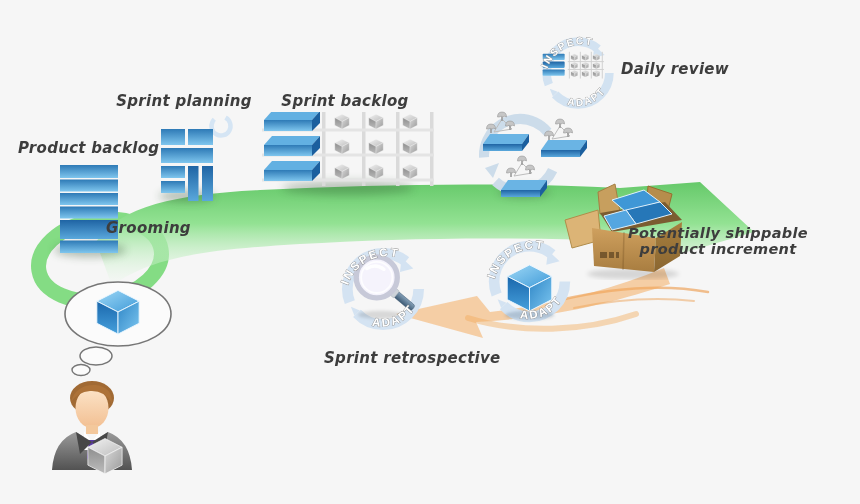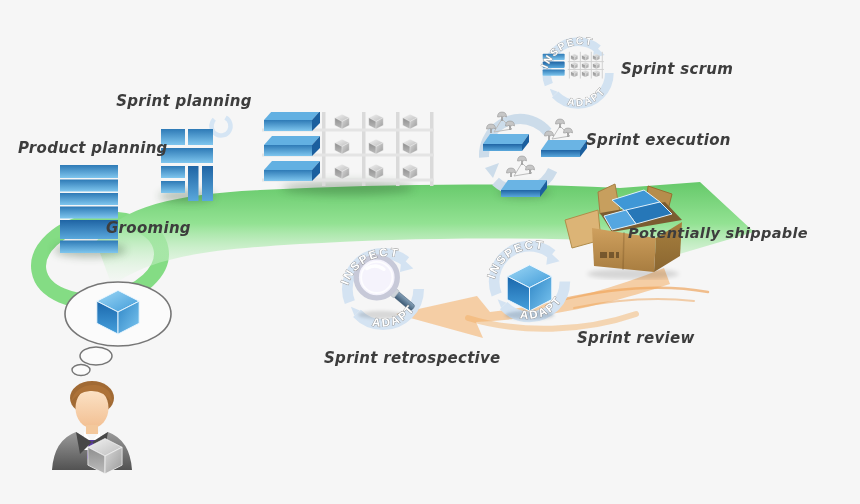--- a/index.html
+++ b/index.html
@@ -320,24 +320,24 @@
       <path d="M68,60 L52,70 L64,82 Z" fill="#474747"></path>
     </svg>
   </div>
 
   <div class="icon" style="left:86px;top:437px">
     <svg width="38" height="38">
         <use href="#gcube" transform="scale(0.38)"></use>
       </svg>
   </div>
 
-  <div class="lbl center" style="left:18px;top:139px;width:140px">Product planning</div>
+  <div class="lbl center" style="left:18px;top:139px;width:140px">Product backlog</div>
   <div class="lbl center" style="left:114px;top:92px;width:140px">Sprint planning</div>
-  <div class="lbl" style="left:621px;top:60px">Sprint scrum</div>
-  <div class="lbl" style="left:586px;top:131px">Sprint execution</div>
+  <div class="lbl center" style="left:275px;top:92px;width:140px">Sprint backlog</div>
+  <div class="lbl" style="left:621px;top:60px">Daily review</div>
   <div class="lbl" style="left:106px;top:219px">Grooming</div>
   <div class="lbl small center" style="left:628px;top:226px;width:180px">
     <div>Potentially shippable</div>
-  </div>
-  <div class="lbl" style="left:577px;top:329px">Sprint review</div>
+    <div>product increment</div>
+  </div>
   <div class="lbl" style="left:324px;top:349px">Sprint retrospective</div>
 
 </div>
 
 </body></html>

